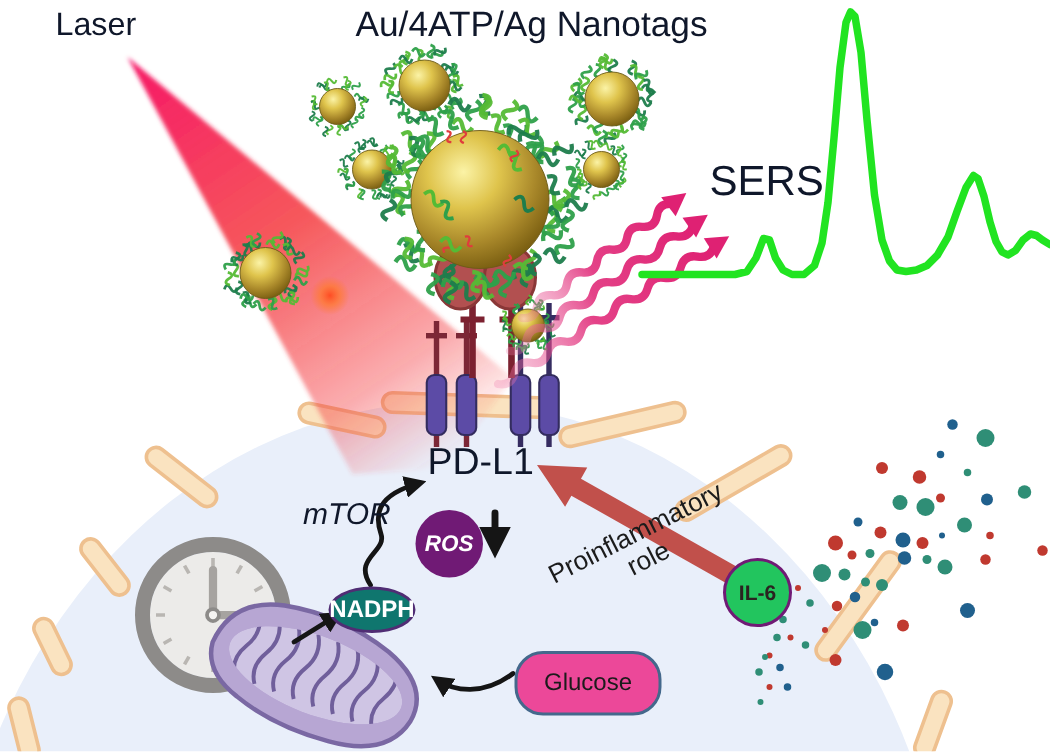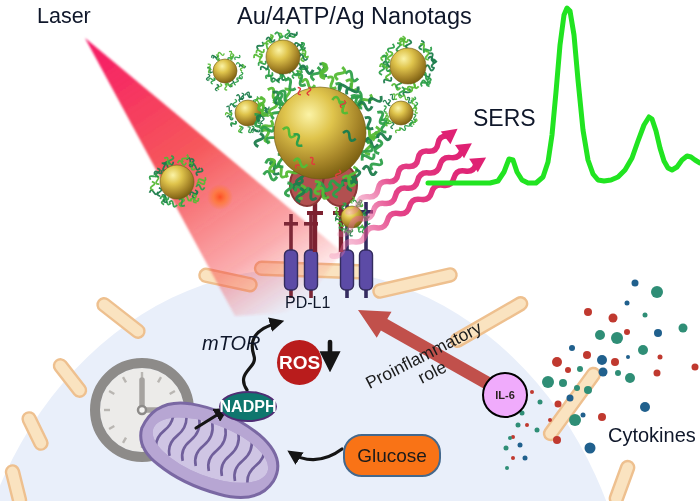--- a/index.html
+++ b/index.html
@@ -2,35 +2,35 @@
 <html><head>
 <meta charset="utf-8">
 <style>
   html,body{margin:0;padding:0;background:#fff;}
   .stage{position:relative;width:700px;height:501px;background:#ffffff;overflow:hidden;
          font-family:"Liberation Sans",sans-serif;color:#1b1b1b;}
   svg#scene{position:absolute;left:0;top:0;}
   .lbl{position:absolute;white-space:nowrap;color:#0f172a;}
   #laser-label{left:37px;top:4px;font-size:21.5px;}
   #title-label{left:197px;top:3px;font-size:23.5px;margin-left:40px;}
-  #sers-label{left:473px;top:105px;font-size:23px;}
-  #pdl1-label{left:285px;top:294px;font-size:16px;text-align:right;}
+  #sers-label{left:473px;top:105px;font-size:28px;}
+  #pdl1-label{left:285px;top:294px;font-size:25px;text-align:right;}
   #mtor-label{left:202px;top:332px;font-size:20px;font-style:italic;}
   #cytokines-label{left:608px;top:424px;font-size:20px;}
   .badge{position:absolute;display:flex;align-items:center;justify-content:center;
          color:#fff;font-weight:bold;border-radius:50%;text-align:center;}
-  #ros-badge{left:277px;top:340px;width:45px;height:45px;background:#b91c1c;font-size:19px;}
+  #ros-badge{left:277px;top:340px;width:45px;height:45px;background:#701a75;font-size:15px;font-style:italic;}
   #nadph-badge{left:219px;top:391px;width:54px;height:27px;background:#0f766e;
                border:2.5px solid #502d74;font-size:16px;}
   #ifng-badge{left:414px;top:320px;width:46px;height:46px;background:#57a350;font-size:12.5px;}
-  #il6-badge{left:482px;top:372px;width:42px;height:42px;background:#f0abfc;
-             border:2px solid #000000;color:#2a2320;font-size:11px;}
+  #il6-badge{left:482px;top:372px;width:42px;height:42px;background:#22c55e;
+             border:2px solid #701a75;color:#2a2320;font-size:14px;}
   #glucose-box{position:absolute;left:343px;top:434px;width:94px;height:39px;
-               background:#f97316;border:2.5px solid #44688c;border-radius:19px;
-               display:flex;align-items:center;justify-content:center;font-size:19px;}
+               background:#ec4899;border:2.5px solid #44688c;border-radius:19px;
+               display:flex;align-items:center;justify-content:center;font-size:16px;}
   #proinflam-text{position:absolute;left:350px;top:345px;width:156px;text-align:center;
                   font-size:17.5px;line-height:1.08;transform:rotate(-27deg);}
 </style>
 </head>
 <body>
 
 <div class="stage">
   <svg id="scene" width="700" height="501" viewBox="0 0 700 501">
       <defs>
         <radialGradient id="goldG" cx="38%" cy="30%" r="75%">
@@ -534,21 +534,20 @@
       <circle cx="513" cy="458" r="2" fill="#c0392f"></circle>
       <circle cx="525" cy="458" r="2.5" fill="#20608d"></circle>
       <circle cx="507" cy="468" r="2" fill="#2f8e76"></circle>
     </svg>
 
   <div class="lbl" id="laser-label">Laser</div>
   <div class="lbl" id="title-label">Au/4ATP/Ag Nanotags</div>
   <div class="lbl" id="sers-label">SERS</div>
   <div class="lbl" id="pdl1-label">PD-L1</div>
   <div class="lbl" id="mtor-label">mTOR</div>
-  <div class="lbl" id="cytokines-label">Cytokines</div>
 
   <div class="badge" id="ros-badge">ROS</div>
   <div class="badge" id="nadph-badge">NADPH</div>
   <div class="badge" id="il6-badge">IL-6</div>
 
   <div id="glucose-box">
     <span>Glucose</span>
   </div>
 
   <div id="proinflam-text">

